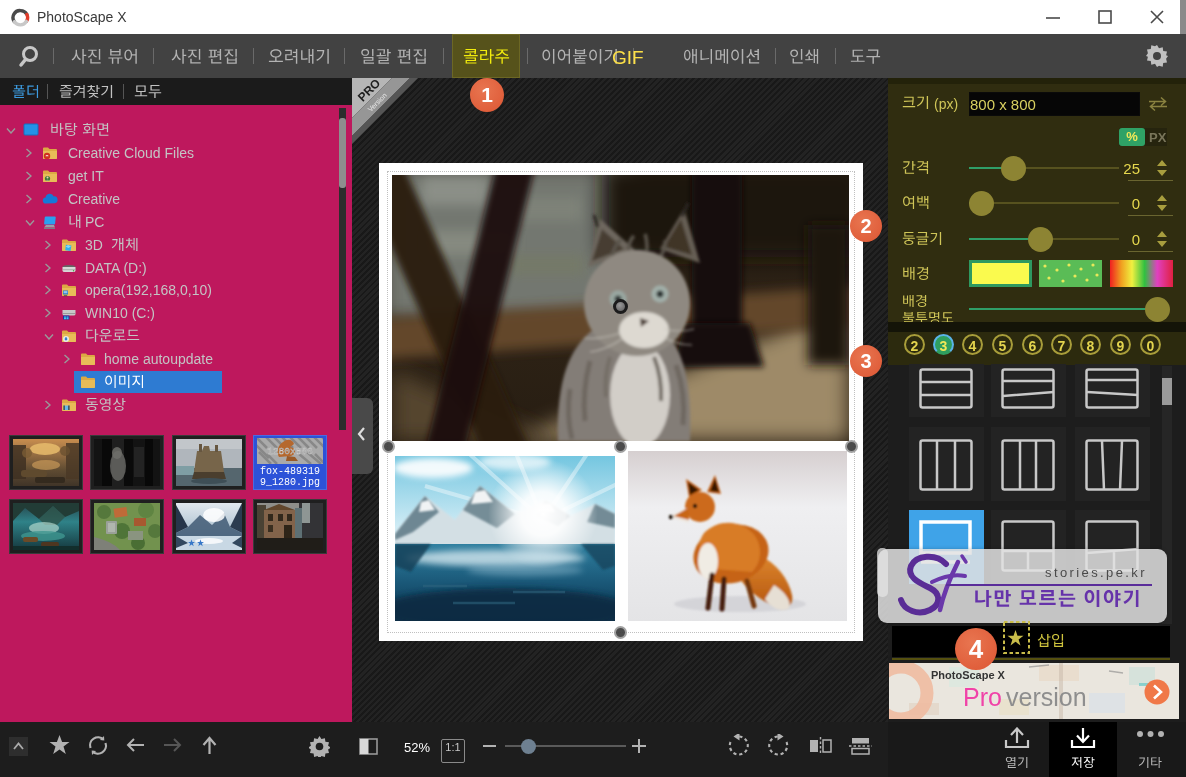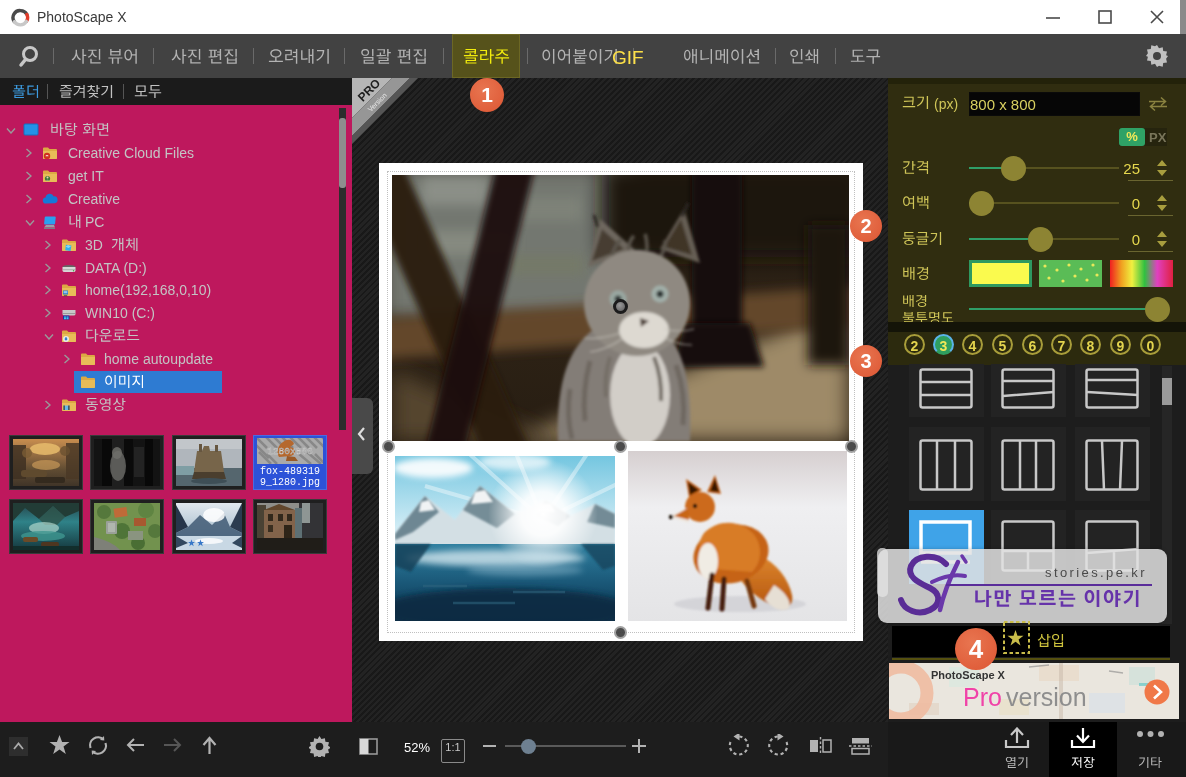--- a/index.html
+++ b/index.html
@@ -155,21 +155,21 @@
     <svg class="abs" style="left:44px;top:207px" width="7" height="10" viewBox="0 0 7 10">
       <path d="M1.5 1 L6 5 L1.5 9" stroke="#9a9a9a" stroke-width="1.4" fill="none"></path>
     </svg>
     <svg class="abs" style="left:61px;top:205px" width="16" height="14" viewBox="0 0 16 14">
       <path d="M1 2.5 Q1 1.5 2 1.5 L6 1.5 L7.5 3 L14 3 Q15 3 15 4 L15 12 Q15 13 14 13 L2 13 Q1 13 1 12 Z" fill="#dca943"></path>
       <path d="M1 5 L15 5 L15 12 Q15 13 14 13 L2 13 Q1 13 1 12 Z" fill="#e8bc58"></path>
       <rect x="2" y="7.5" width="5" height="4" fill="#2878c8"></rect>
       <rect x="2.6" y="8.1" width="3.8" height="2.2" fill="#90c8f0"></rect>
       <path d="M2.8 12.8h3.4" stroke="#444" stroke-width="1"></path>
     </svg>
-    <span class="abs" style="left:85px;top:204px;font-size:14px;color:#c4c4c4">home(192,168,0,10)</span>
+    <span class="abs" style="left:85px;top:204px;font-size:14px;color:#c4c4c4">opera(192,168,0,10)</span>
     <svg class="abs" style="left:44px;top:230px" width="7" height="10" viewBox="0 0 7 10">
       <path d="M1.5 1 L6 5 L1.5 9" stroke="#9a9a9a" stroke-width="1.4" fill="none"></path>
     </svg>
     <svg class="abs" style="left:61px;top:228px" width="16" height="14" viewBox="0 0 16 14">
       <path d="M1.5 4 L14.5 4 L14.5 8 Q14.5 9.5 12.5 9.5 L3.5 9.5 Q1.5 9.5 1.5 8Z" fill="#c8c8c8"></path>
       <path d="M1.5 7.5h13" stroke="#888" stroke-width=".7"></path>
       <rect x="2" y="9.5" width="6.5" height="4" fill="#2030a0" rx=".5"></rect>
       <path d="M3 10.5h2v1.3h-2z M5.5 10.5h2v1.3h-2z M3 12.1h2v1.2h-2z M5.5 12.1h2v1.2h-2z" fill="#40c8f0"></path>
     </svg>
     <span class="abs" style="left:85px;top:227px;font-size:14px;color:#c4c4c4">WIN10 (C:)</span>

